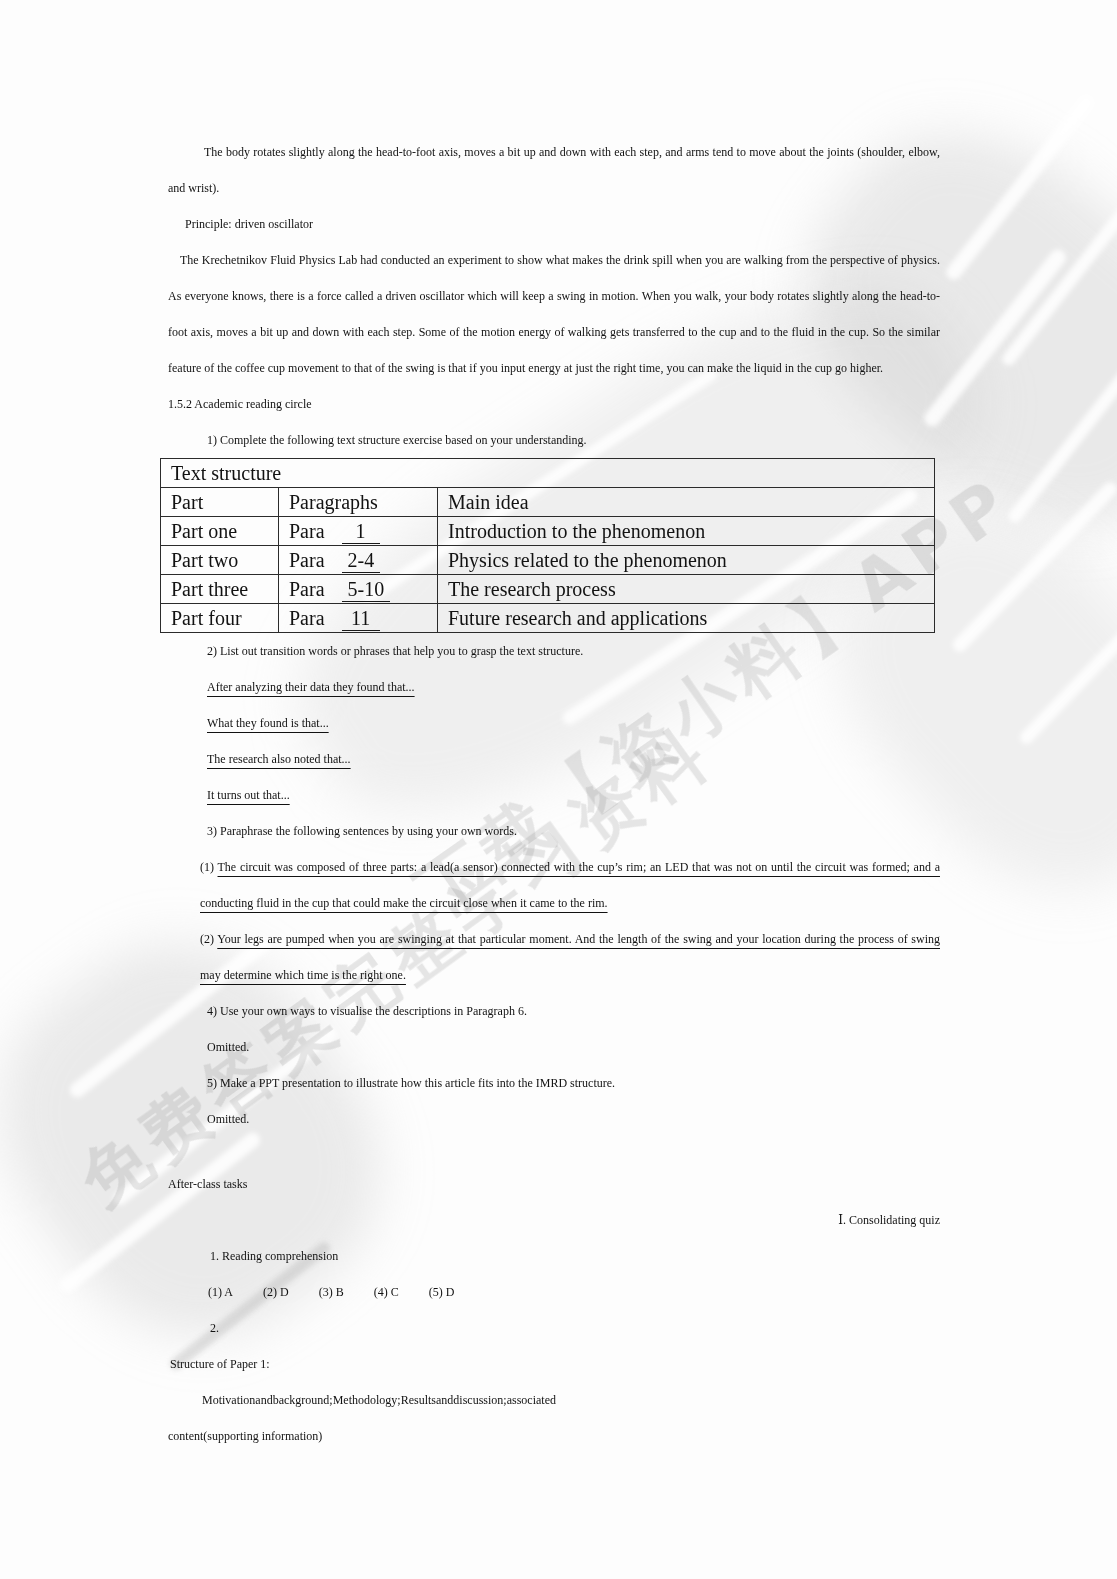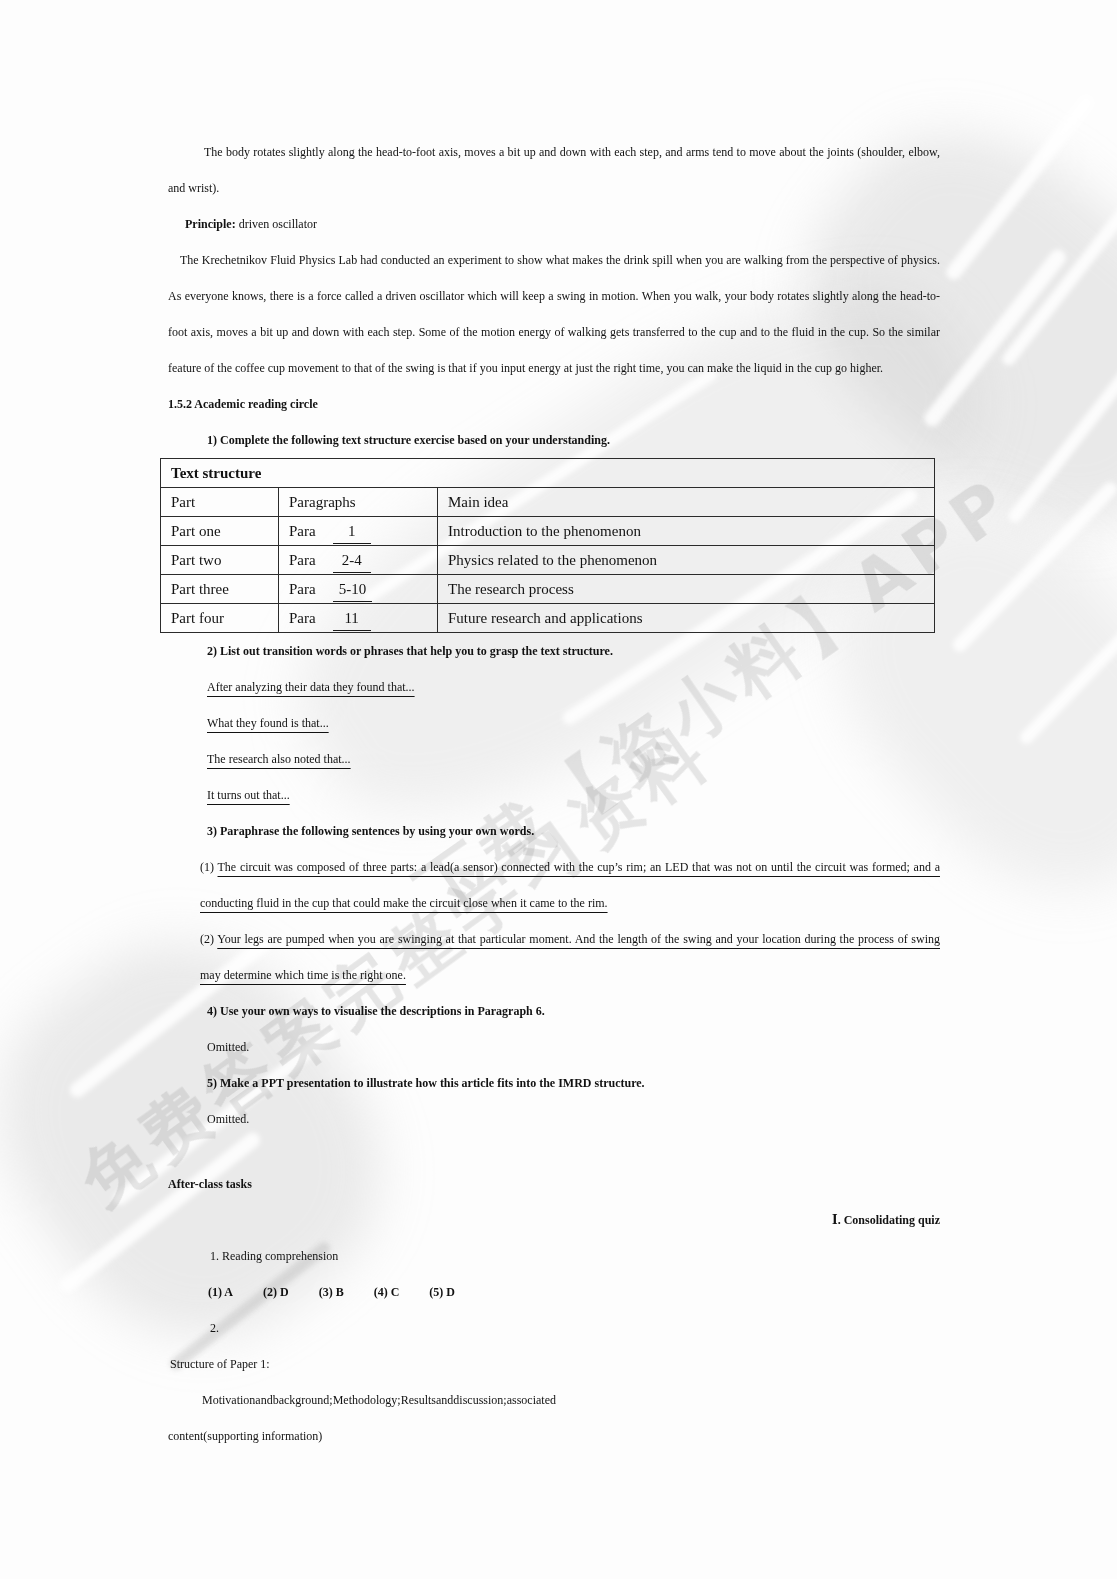--- a/index.html
+++ b/index.html
@@ -45,21 +45,21 @@
     color:rgba(112,112,112,.17);
     transform-origin:left center;
     letter-spacing:8px;
     filter:blur(.6px);
   }
   .wm-1{left:88px;top:1175px;font-size:68px;transform:rotate(-36deg);}
   .wm-2{left:425px;top:885px;font-size:68px;transform:rotate(-35deg);}
   
   .content{position:absolute;left:168px;top:134px;width:772px;}
   p,h3{margin:0;padding:0;font-size:12px;line-height:36px;font-weight:400;}
-  .b{font-weight:700;}
+  .b{font-weight:400;}
   .just{text-align:justify;}
   .ind-36{text-indent:36px;}
   .ind-17{text-indent:17px;}
   .ind-12{text-indent:12px;}
   .ml-39{margin-left:39px;}
   .ml-32{margin-left:32px;}
   .ml-42{margin-left:42px;}
   .ml-7{margin-left:7px;text-align:right;}
   .ml-2{margin-left:2px;}
   .ul{text-decoration:underline;text-decoration-thickness:1.4px;text-underline-offset:4.5px;}
@@ -67,39 +67,39 @@
   table.ts{
     border-collapse:collapse;
     width:775px;
     margin-left:-8px;
     table-layout:fixed;
   }
   table.ts td{
     border:1.6px solid #2b2b2b;
     padding:0 0 0 10px;
     height:28px;
-    font-size:15px;
+    font-size:20px;
     line-height:27px;
     vertical-align:middle;
     background:transparent;
     overflow:hidden;
     white-space:nowrap;
   }
   .blank{
     display:inline-block;
     min-width:26px;
     padding:0 6px;
     margin-left:17px;
     text-align:center;
     border-bottom:1.6px solid #1a1a1a;
     line-height:23px;
   }
   
   .answers span{margin-right:30px;}
-  .answers{margin-left:40px;font-weight:bold;}
+  .answers{margin-left:40px;}
   
   .struct1{display:flex;justify-content:flex-start;margin-left:34px;}
   .gap2{margin-top:29px;}
 </style>
 </head>
 <body>
 
 <div class="page">
 
   <div class="wash w-topright"></div>

